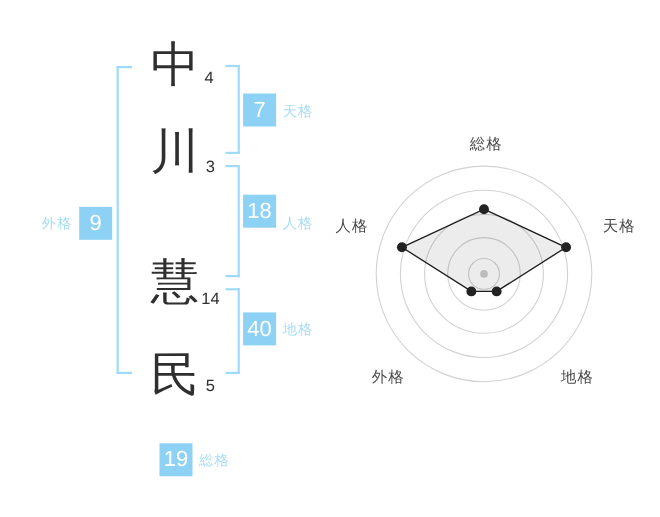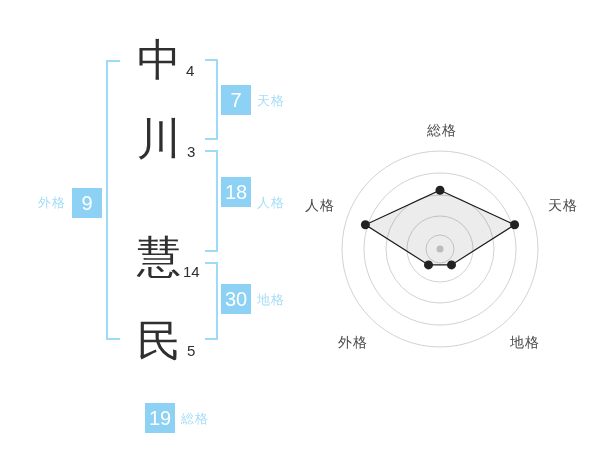--- a/index.html
+++ b/index.html
@@ -48,21 +48,21 @@
   <div class="bracket right" style="left:205px;top:59px;width:11px;height:77px"></div>
   <div class="bracket right" style="left:205px;top:150px;width:11px;height:98px"></div>
   <div class="bracket right" style="left:205px;top:262px;width:11px;height:74px"></div>
 
   <div class="score-box" style="left:221px;top:85px">7</div>
   <div class="score-label" style="left:257px;top:94px">天格</div>
 
   <div class="score-box" style="left:221px;top:177px">18</div>
   <div class="score-label" style="left:257px;top:196px">人格</div>
 
-  <div class="score-box" style="left:221px;top:284px">30</div>
+  <div class="score-box" style="left:221px;top:284px">40</div>
   <div class="score-label" style="left:257px;top:293px">地格</div>
 
   <div class="score-label" style="left:28px;top:196px;width:38px;text-align:right">外格</div>
   <div class="score-box" style="left:72px;top:188px">9</div>
 
   <div class="score-box" style="left:145px;top:403px">19</div>
   <div class="score-label" style="left:181px;top:412px">総格</div>
 
   <svg id="radar" style="position:absolute;left:300px;top:90px" width="300" height="300" viewBox="0 0 300 300">
     <g id="radar-grid">

